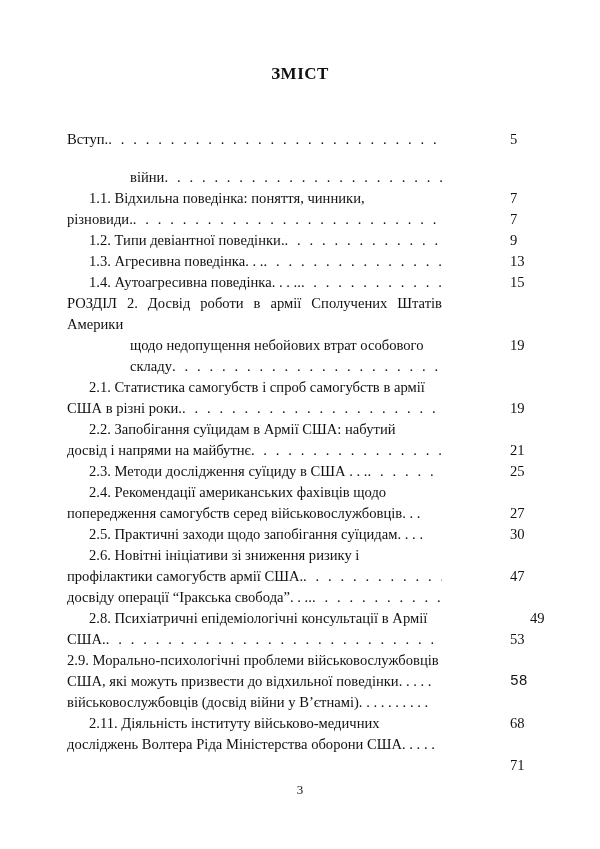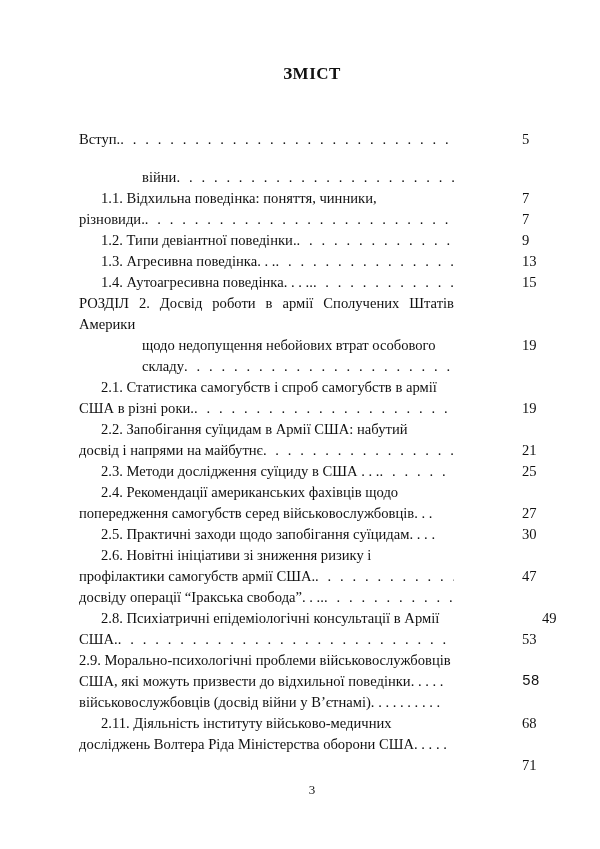--- a/index.html
+++ b/index.html
@@ -12,21 +12,21 @@
     width: 600px;
     height: 849px;
     position: relative;
     font-family: "Liberation Serif", "DejaVu Serif", serif;
     color: #111111;
     -webkit-font-smoothing: antialiased;
   }
 
   .page {
     position: absolute;
-    left: 12px; top: 0;
+    left: 0; top: 0;
     width: 544px;
     height: 849px;
     overflow: hidden;
   }
 
   
   .doc-title {
     position: absolute;
     left: 0;
     top: 64px;

